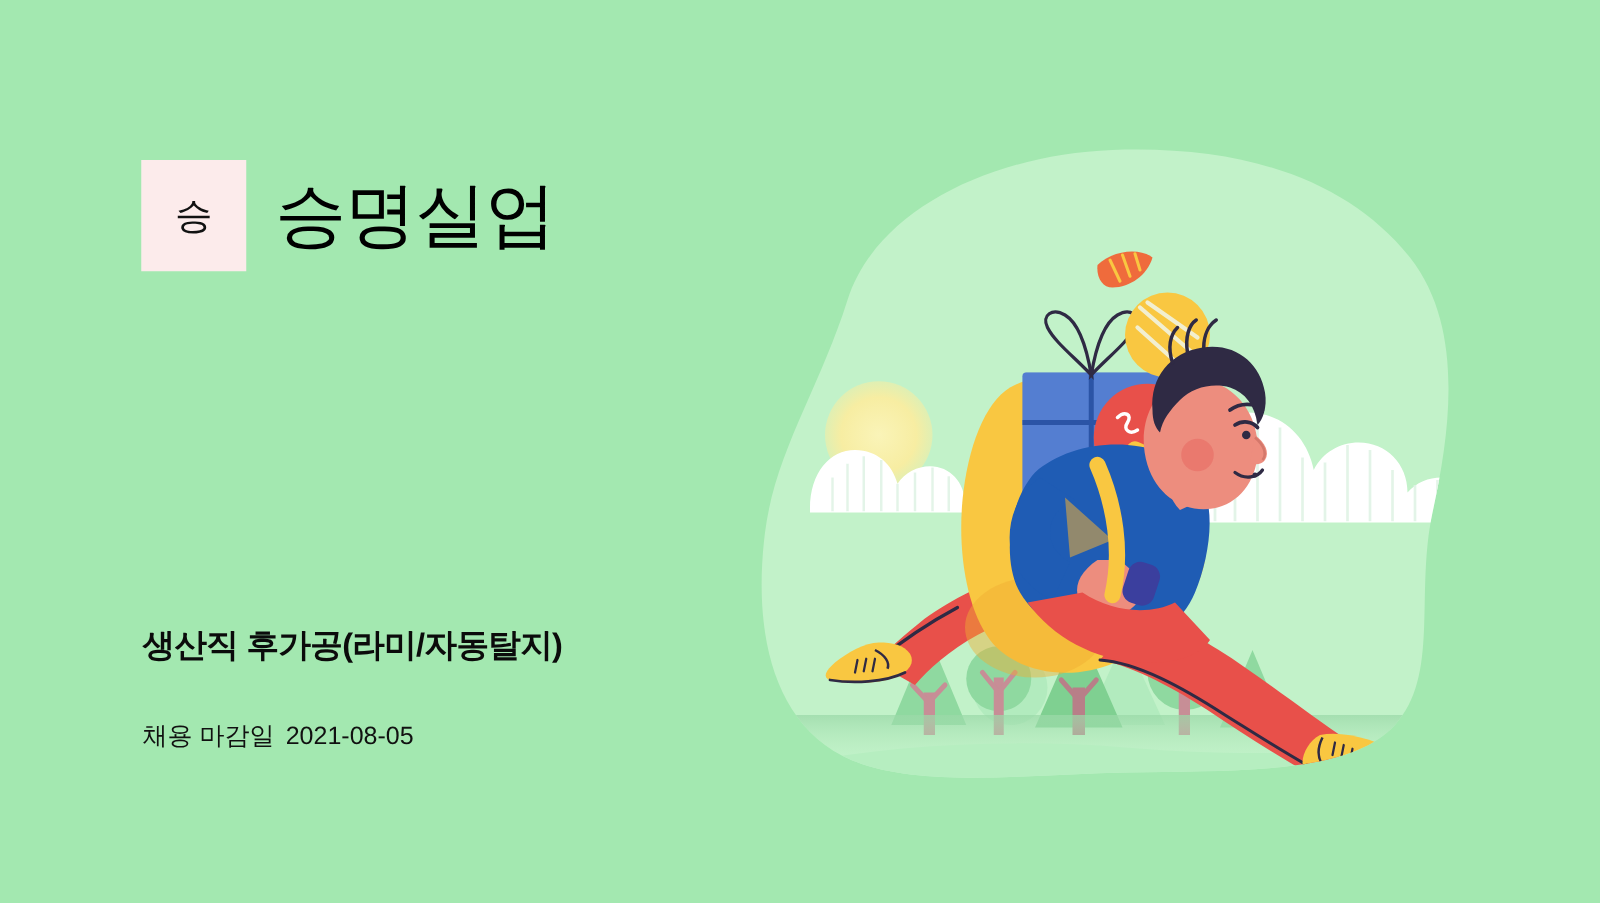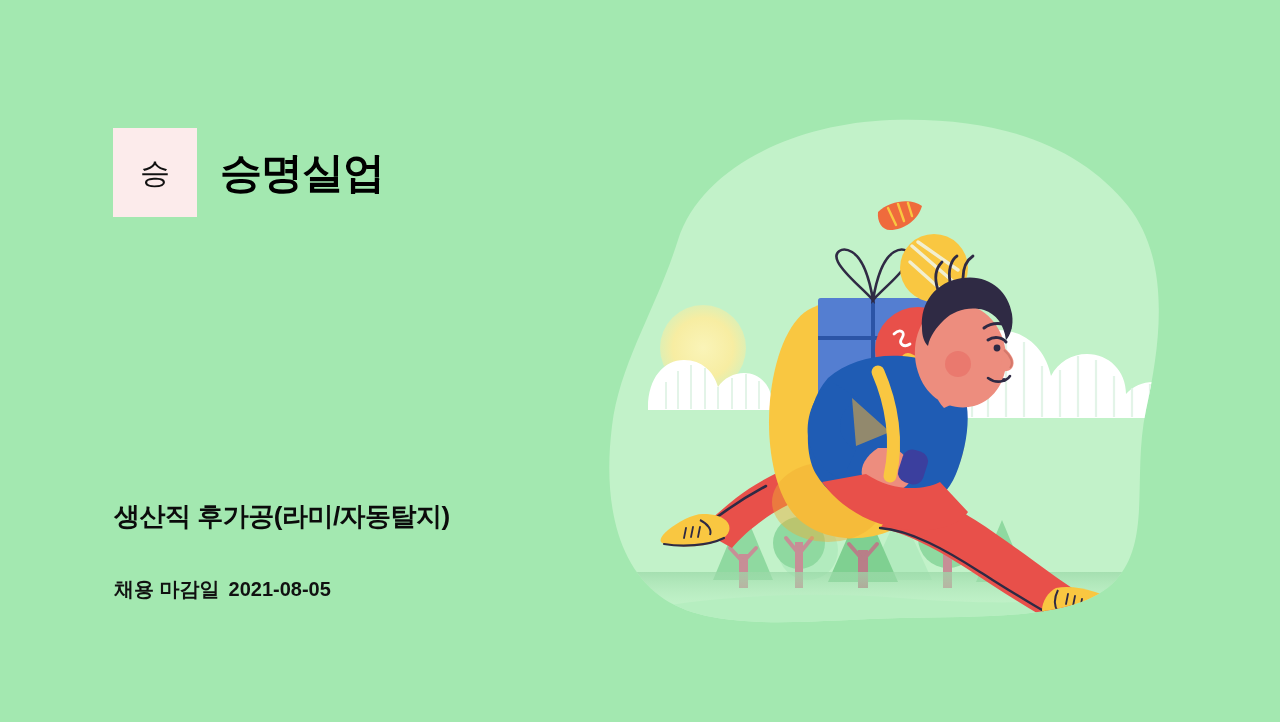--- a/index.html
+++ b/index.html
@@ -39,22 +39,22 @@
     flex: none;
   }
   #logo-badge-char {
     font-size: 30px;
     font-weight: 400;
     color: #111111;
     line-height: 1;
   }
   #company-name {
     margin-left: 23px;
-    font-size: 42px;
-    font-weight: bold;
+    font-size: 57px;
+    font-weight: normal;
     color: #000000;
     line-height: 1;
     white-space: nowrap;
     letter-spacing: -1px;
   }
   #job-title {
     position: absolute;
     left: 114px;
     top: 501px;
     font-size: 26px;
@@ -62,21 +62,21 @@
     color: #0b0b0b;
     line-height: 1.2;
     white-space: nowrap;
     letter-spacing: -0.5px;
   }
   #deadline-row {
     position: absolute;
     left: 114px;
     top: 577px;
     font-size: 20px;
-    font-weight: bold;
+    font-weight: normal;
     color: #111111;
     line-height: 1.2;
     white-space: nowrap;
   }
   #deadline-label { margin-right: 9px; }
 
   
   #illustration {
     position: absolute;
     left: 560px;

